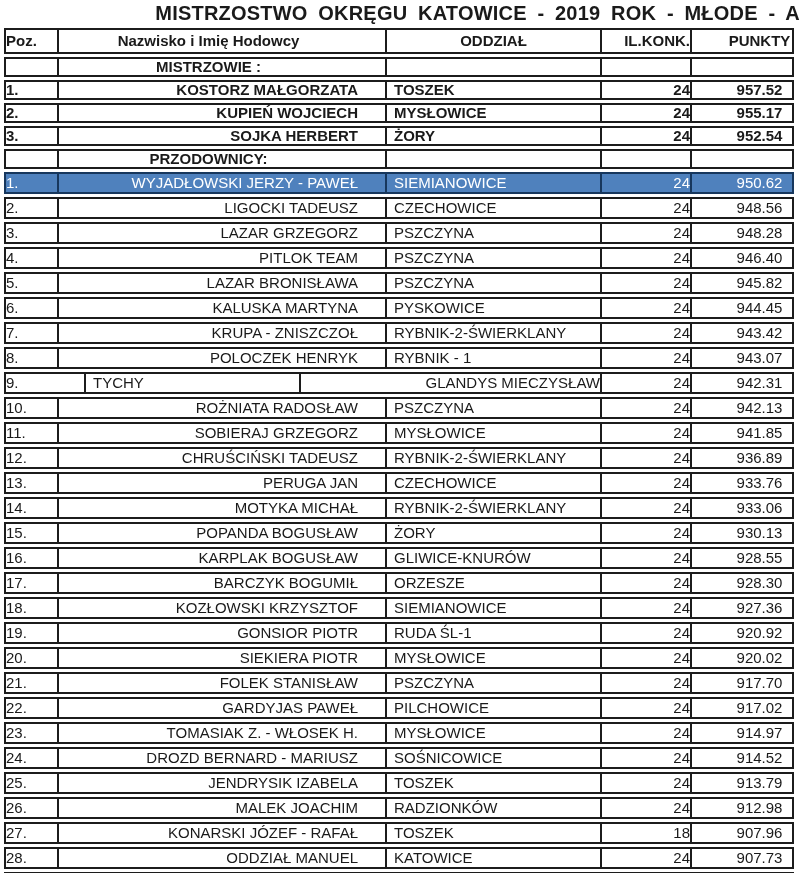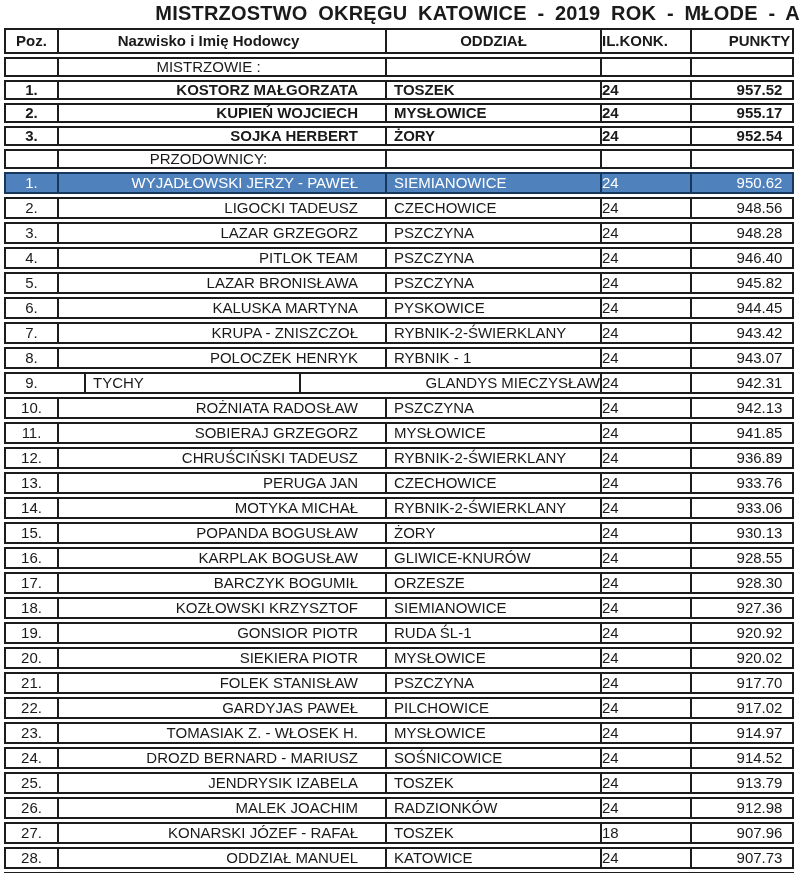--- a/index.html
+++ b/index.html
@@ -39,38 +39,38 @@
   .row.header-row { margin-top: 0; }
   .cell {
     box-sizing: border-box;
     overflow: hidden;
     white-space: nowrap;
     font-size: 15px;
     flex: 0 0 auto;
   }
   .cell + .cell { border-left: 2px solid #1c1c1c; }
   
-  .c-poz  { width: 51px;  text-align: center; }
+  .c-poz  { width: 51px;  text-align: left; }
   .c-name { width: 301px; padding-left: 7px; text-align: right; }
   .c-odz  { width: 215px; padding-left: 7px; text-align: left; margin-left: 27px; }
-  .c-ilk  { width: 90px;  text-align: left; }
+  .c-ilk  { width: 90px;  text-align: right; }
   .c-pkt  { width: 137px; text-align: center; }
 
   .header-row .cell {
     height: 22px;
     line-height: 22px;
     font-weight: bold;
   }
   .header-row .c-name, .header-row .c-odz { padding-left: 0; text-align: center; }
 
   .section-row .cell, .champ-row .cell {
     height: 16px;
     line-height: 16px;
   }
-  .section-row .cell { font-weight: normal; }
+  .section-row .cell { font-weight: bold; }
   .section-row .c-name { padding-left: 0; text-align: center; }
 
   .champ-row .cell { font-weight: bold; }
 
   .data-row .cell {
     height: 18px;
     line-height: 18px;
   }
 
   .row.highlight {

